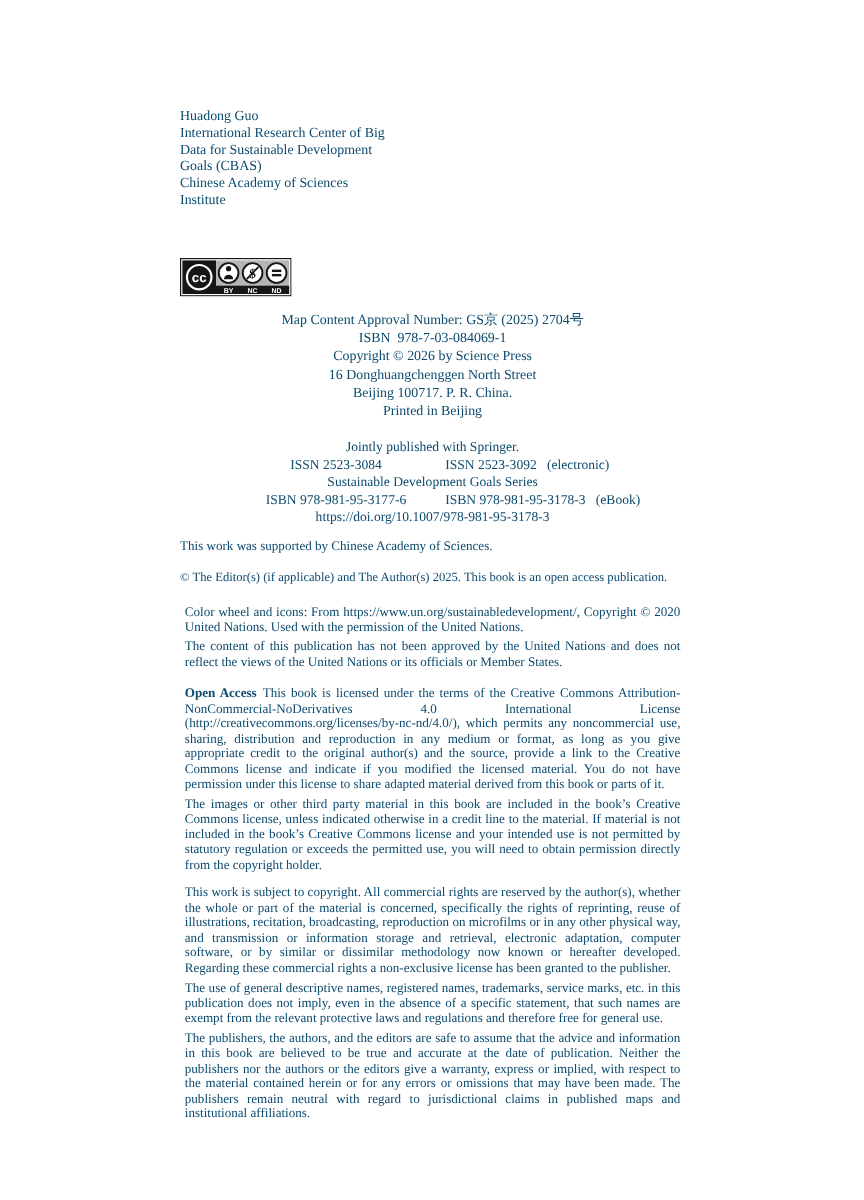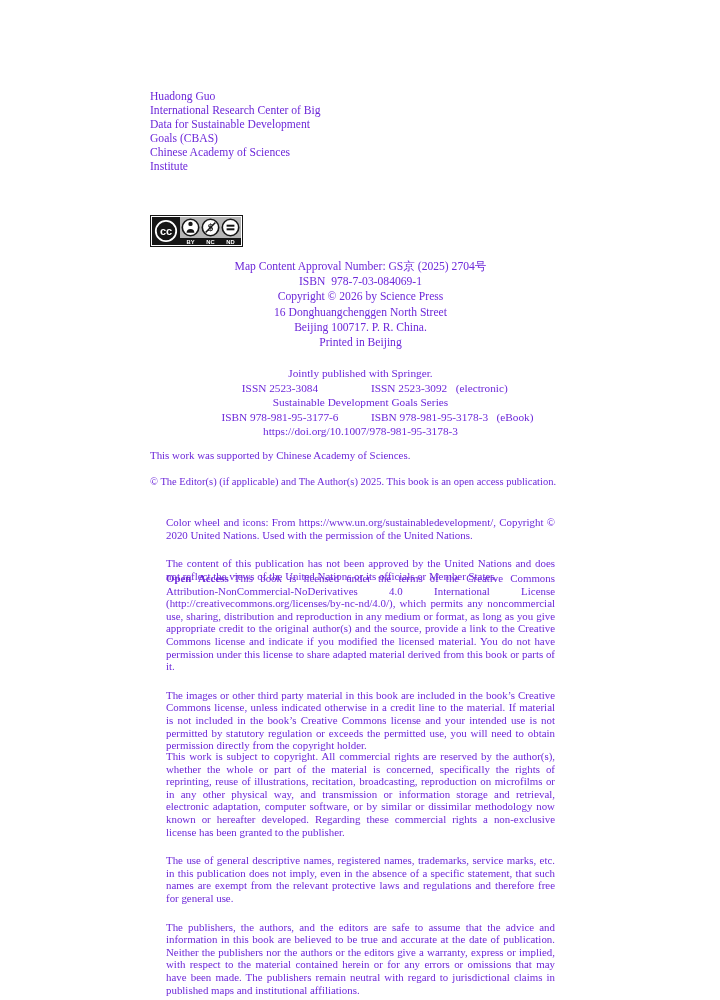--- a/index.html
+++ b/index.html
@@ -1,37 +1,37 @@
 <!DOCTYPE html>
 <html><head>
 <meta charset="utf-8">
 <style>
   html,body { margin:0; padding:0; background:#e8e8e8; }
   .page {
     position: relative;
     width: 720px; height: 1000px;
     margin: 0 auto;
     background: #ffffff;
-    color: #6d28d9;
+    color: #0c4a6e;
     font-family: "Liberation Serif", "DejaVu Serif", serif;
     overflow: hidden;
   }
   .block { position: absolute; left: 150px; width: 421px; }
   .affiliation { top: 90px; font-size: 11.6px; line-height: 14px; }
   .imprint     { top: 259px; font-size: 11.6px; line-height: 15.2px; }
   .imprint .ln, .pub .ln { white-space: pre; text-align: center; }
   .pub         { top: 366px; font-size: 11.3px; line-height: 14.6px; }
   .pub .row { display: flex; }
   .pub .col-left { width: 182px; flex: 0 0 182px; margin-left: 39px; }
   .support     { top: 449px; font-size: 10.9px; line-height: 13px; white-space: pre; }
   .cline       { top: 475px; font-size: 10.5px; line-height: 13px; white-space: nowrap; }
   .un          { top: 500px; font-size: 10.9px; line-height: 12.6px; text-align: justify; }
-  .oa          { top: 556px; font-size: 10.9px; line-height: 12.6px; text-align: justify; }
+  .oa          { top: 568px; font-size: 10.9px; line-height: 12.6px; text-align: justify; }
   .rights      { top: 734px; font-size: 10.9px; line-height: 12.6px; text-align: justify; }
-  p { margin: 16px; }
+  p { margin: 4px; }
   .oa-label { font-weight: bold; margin-right: 5px; }
   .badge {
     position: absolute; left: 150px; top: 215px;
     width: 100px; height: 32px;
   }
   .badge svg { display: block; }
 </style>
 </head>
 <body>
 

